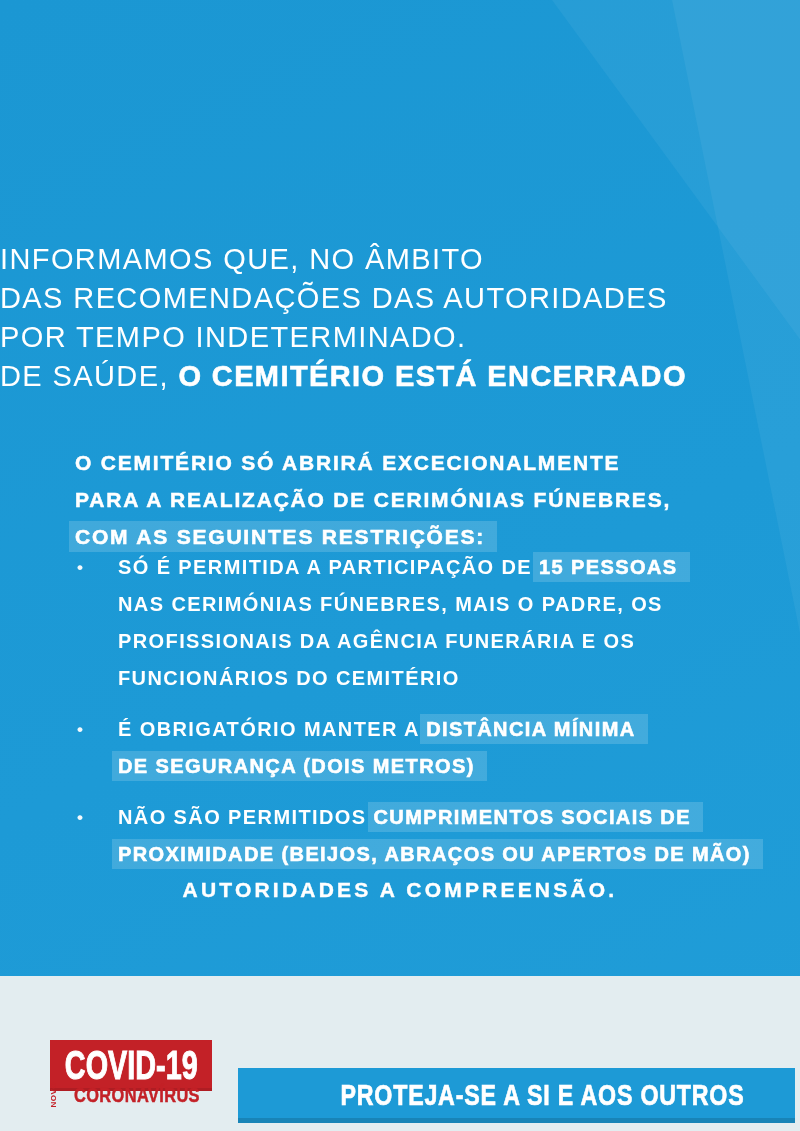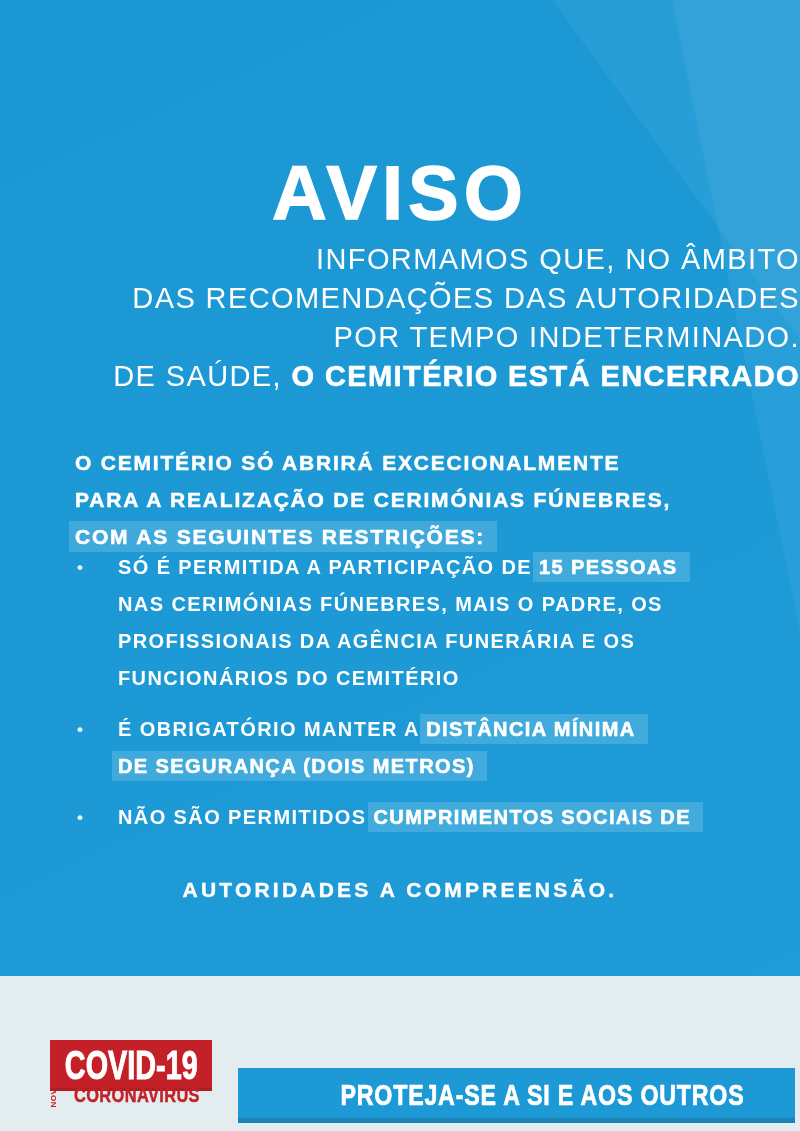--- a/index.html
+++ b/index.html
@@ -9,21 +9,21 @@
     font-family:"Liberation Sans", sans-serif;color:#ffffff;
   }
   .stripe{position:absolute;inset:0;pointer-events:none;background:rgba(255,255,255,0.05);}
   .stripe-1{clip-path:polygon(69% 0,100% 0,100% 30%);}
   .stripe-2{clip-path:polygon(84% 0,100% 0,100% 56%);}
   .title{
     position:absolute;top:98px;left:0;width:100%;text-align:center;
     font-size:76px;font-weight:700;letter-spacing:5px;
     -webkit-text-stroke:1.3px #ffffff;
   }
-  .lead{position:absolute;top:240px;left:0;width:100%;text-align:right;
+  .lead{position:absolute;top:240px;left:0;width:100%;text-align:left;
     font-size:29px;line-height:39px;font-weight:400;letter-spacing:1.4px;}
   .xb{font-weight:700;-webkit-text-stroke:0.6px #ffffff;}
   .restrict{position:absolute;left:75px;top:444px;font-size:21px;line-height:37px;
     font-weight:700;letter-spacing:1.8px;-webkit-text-stroke:0.5px #ffffff;}
   .hl{background:rgba(255,255,255,0.16);padding:4px 12px 4px 6px;margin-left:-6px;
     -webkit-text-stroke:0.6px #ffffff;}
   .bullets{position:absolute;left:75px;top:549px;margin:0;padding:0;list-style:none;
     font-size:20px;line-height:37px;font-weight:700;letter-spacing:1.4px;}
   .bullets li{position:relative;padding-left:43px;margin:0 0 14px 0;}
   .marker{position:absolute;left:2px;top:0;font-size:17px;opacity:0.95;}
@@ -46,21 +46,20 @@
   .slogan-text{font-size:29px;font-weight:700;color:#ffffff;letter-spacing:1px;
     transform:scaleX(0.8);-webkit-text-stroke:0.7px #ffffff;white-space:nowrap;}
 </style>
 </head>
 <body>
 
 <div class="poster">
   <div class="stripe stripe-1"></div>
   <div class="stripe stripe-2"></div>
 
-  <h1 class="title">AVISO</h1>
 
   <div class="lead">
     <div><span>INFORMAMOS QUE, NO ÂMBITO</span><span class="xb"></span></div>
     <div><span>DAS RECOMENDAÇÕES DAS AUTORIDADES</span><span class="xb"></span></div>
     <div><span>POR TEMPO INDETERMINADO.</span><span class="xb"></span></div>
     <div><span>DE SAÚDE, </span><span class="xb">O CEMITÉRIO ESTÁ ENCERRADO</span></div>
   </div>
 
   <div class="restrict">
     <div><span>O CEMITÉRIO SÓ ABRIRÁ EXCECIONALMENTE</span></div>
@@ -77,20 +76,21 @@
       <div><span>FUNCIONÁRIOS DO CEMITÉRIO</span></div>
     </li>
     <li>
       <span class="marker">•</span>
       <div><span>É OBRIGATÓRIO MANTER A </span><span class="hl">DISTÂNCIA MÍNIMA</span></div>
       <div><span class="hl">DE SEGURANÇA (DOIS METROS)</span></div>
     </li>
     <li>
       <span class="marker">•</span>
       <div><span>NÃO SÃO PERMITIDOS </span><span class="hl">CUMPRIMENTOS SOCIAIS DE</span></div>
+      <div><span class="hl">PROXIMIDADE (BEIJOS, ABRAÇOS OU APERTOS DE MÃO)</span></div>
     </li>
   </ul>
 
   <div class="thanks">AUTORIDADES A COMPREENSÃO.</div>
 
   <div class="footer">
     <div class="badge">
       <span class="badge-text">COVID-19</span>
     </div>
     <div class="badge-sub">

